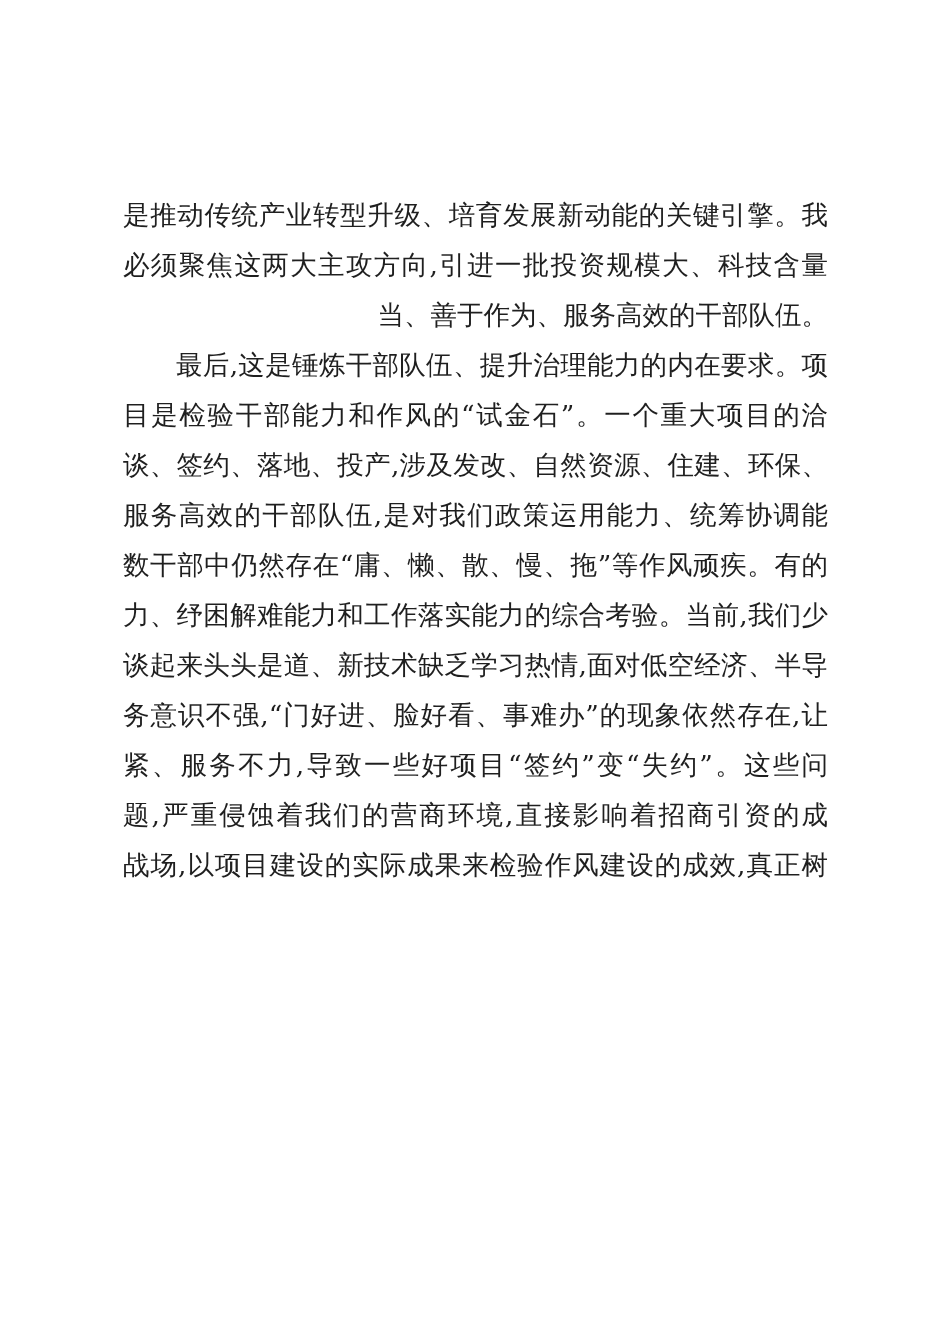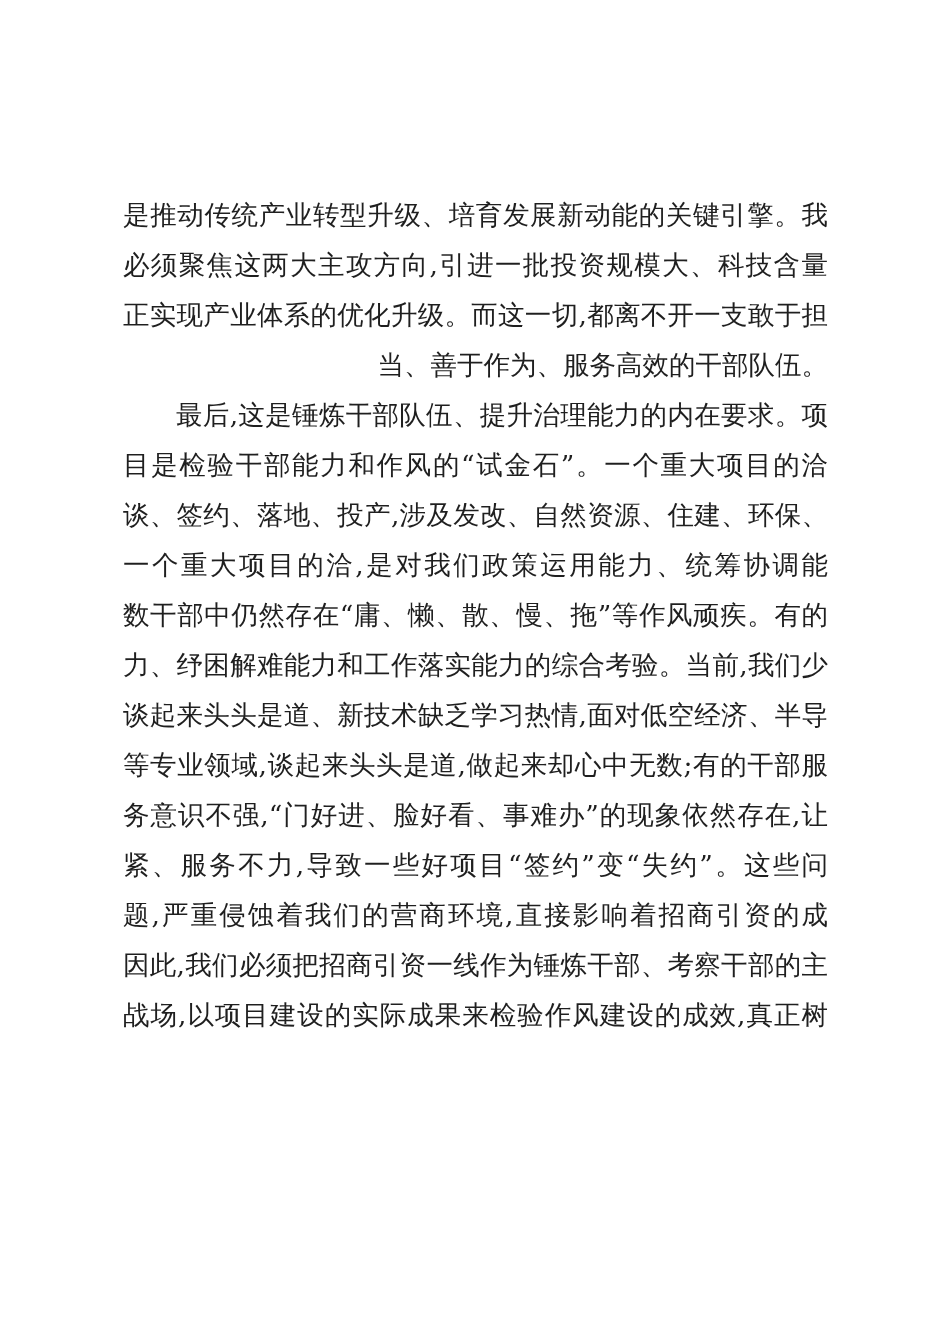--- a/index.html
+++ b/index.html
@@ -45,32 +45,29 @@
   }
 </style>
 </head>
 <body>
 
 <div class="page">
   <div class="text-block" style="color: rgb(31, 31, 31);">
       <div class="paragraph">
         <div class="line">是推动传统产业转型升级、培育发展新动能的关键引擎。我们</div>
         <div class="line">必须聚焦这两大主攻方向,引进一批投资规模大、科技含量</div>
-        <div class="line">正实现产业体系的优化升级。而这一切,都离不开一支敢于担</div>
         <div class="line last-line">当、善于作为、服务高效的干部队伍。</div>
       </div>
       <div class="paragraph">
         <div class="line indented">最后,这是锤炼干部队伍、提升治理能力的内在要求。项</div>
         <div class="line">目是检验干部能力和作风的“试金石”。一个重大项目的洽</div>
         <div class="line">谈、签约、落地、投产,涉及发改、自然资源、住建、环保、</div>
-        <div class="line">一个重大项目的洽,是对我们政策运用能力、统筹协调能</div>
+        <div class="line">服务高效的干部队伍,是对我们政策运用能力、统筹协调能</div>
         <div class="line">数干部中仍然存在“庸、懒、散、慢、拖”等作风顽疾。有的</div>
         <div class="line">力、纾困解难能力和工作落实能力的综合考验。当前,我们少</div>
         <div class="line">谈起来头头是道、新技术缺乏学习热情,面对低空经济、半导体</div>
-        <div class="line">等专业领域,谈起来头头是道,做起来却心中无数;有的干部服</div>
         <div class="line">务意识不强,“门好进、脸好看、事难办”的现象依然存在,让</div>
         <div class="line">紧、服务不力,导致一些好项目“签约”变“失约”。这些问</div>
         <div class="line">题,严重侵蚀着我们的营商环境,直接影响着招商引资的成效。</div>
-        <div class="line">因此,我们必须把招商引资一线作为锤炼干部、考察干部的主</div>
         <div class="line">战场,以项目建设的实际成果来检验作风建设的成效,真正树立</div>
       </div>
     </div>
 </div>
 
 </body></html>

